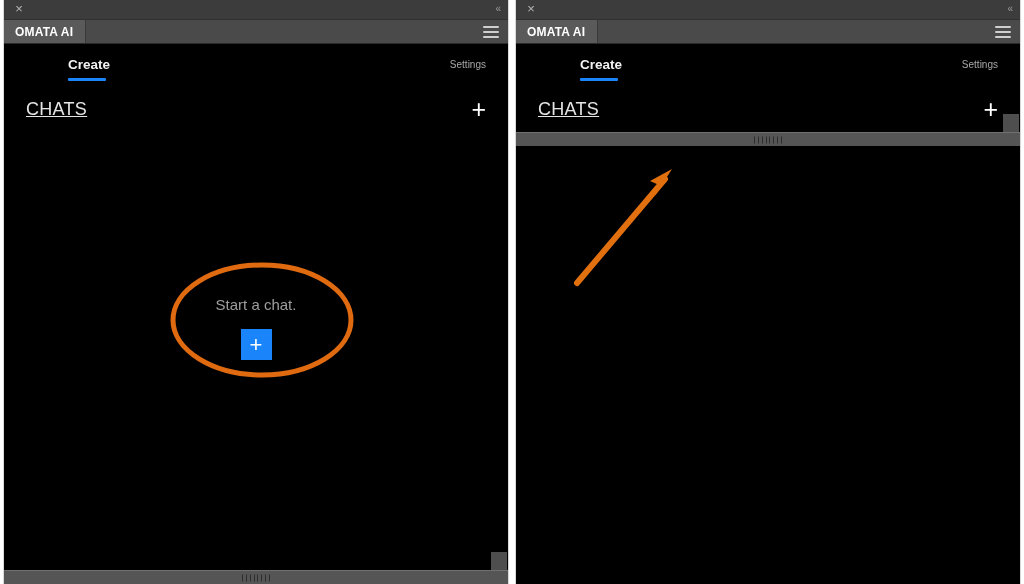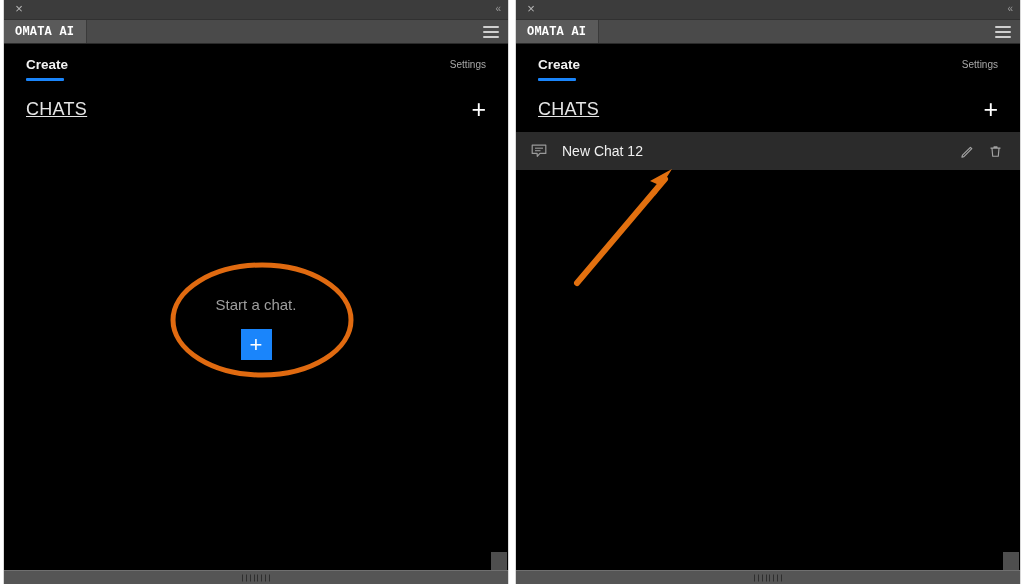--- a/index.html
+++ b/index.html
@@ -86,21 +86,20 @@
     background: #5a5a5a;
     color: #ffffff;
     font-size: 12px;
     font-weight: bold;
     padding: 0 12px 0 11px;
     display: flex;
     align-items: center;
     letter-spacing: 0.2px;
     cursor: pointer;
     border-right: 1px solid #3a3a3a;
-    font-family: Liberation Mono, monospace;
   }
   .hamburger {
     position: absolute;
     right: 9px;
     top: 50%;
     transform: translateY(-50%);
     width: 16px;
     height: 12px;
     display: flex;
     flex-direction: column;
@@ -126,20 +125,21 @@
 
   
   .navrow {
     position: relative;
     height: 42px;
     flex: 0 0 auto;
     padding: 0 22px;
     display: flex;
     align-items: flex-start;
     justify-content: space-between;
+    margin-left: 42px;
   }
   .nav-left {
     position: relative;
     padding-top: 13px;
   }
   .nav-create {
     color: #f2f2f2;
     font-size: 13.5px;
     font-weight: bold;
     line-height: 15px;
@@ -391,44 +391,20 @@
           <div class="nav-underline"></div>
         </div>
         <div class="nav-settings">Settings</div>
       </div>
 
       <div class="chats-header">
         <div class="chats-title">CHATS</div>
         <div class="plus-btn">+</div>
       </div>
 
-      <div class="chats-list">
-
-        <div class="chat-row">
-          <span class="chat-bubble-icon">
-            <svg width="18" height="18" viewBox="0 0 18 18">
-              <path d="M2.2 3.2h13.6v8.2H9.9L7.3 14.3l-.2-2.9H2.2z" fill="none" stroke="#9a9a9a" stroke-width="1.2" stroke-linejoin="round"></path>
-              <line x1="5" y1="6.2" x2="13" y2="6.2" stroke="#9a9a9a" stroke-width="1.1"></line>
-              <line x1="5" y1="8.7" x2="10.5" y2="8.7" stroke="#9a9a9a" stroke-width="1.1"></line>
-            </svg>
-          </span>
-          <span class="chat-name">New Chat 12</span>
-          <span class="row-action">
-            <svg width="15" height="15" viewBox="0 0 15 15">
-              <path d="M2.5 11.2 10.4 3.3l1.4 1.4-7.9 7.9-2 .6z" fill="none" stroke="#a3a3a3" stroke-width="1.2" stroke-linejoin="round"></path>
-            </svg>
-          </span>
-          <span class="row-action">
-            <svg width="15" height="15" viewBox="0 0 15 15">
-              <path d="M2.9 4.1h9.2M6 4.1V2.9h3v1.2M4 4.1l.7 8.1h5.6l.7-8.1" fill="none" stroke="#a3a3a3" stroke-width="1.15" stroke-linejoin="round" stroke-linecap="round"></path>
-            </svg>
-          </span>
-        </div>
-
-      </div>
 
       <div class="statusbar">
         <div class="resize-corner"></div>
         <div class="grip">
           <i></i>
             <i></i>
             <i></i>
             <i></i>
             <i></i>
             <i></i>

